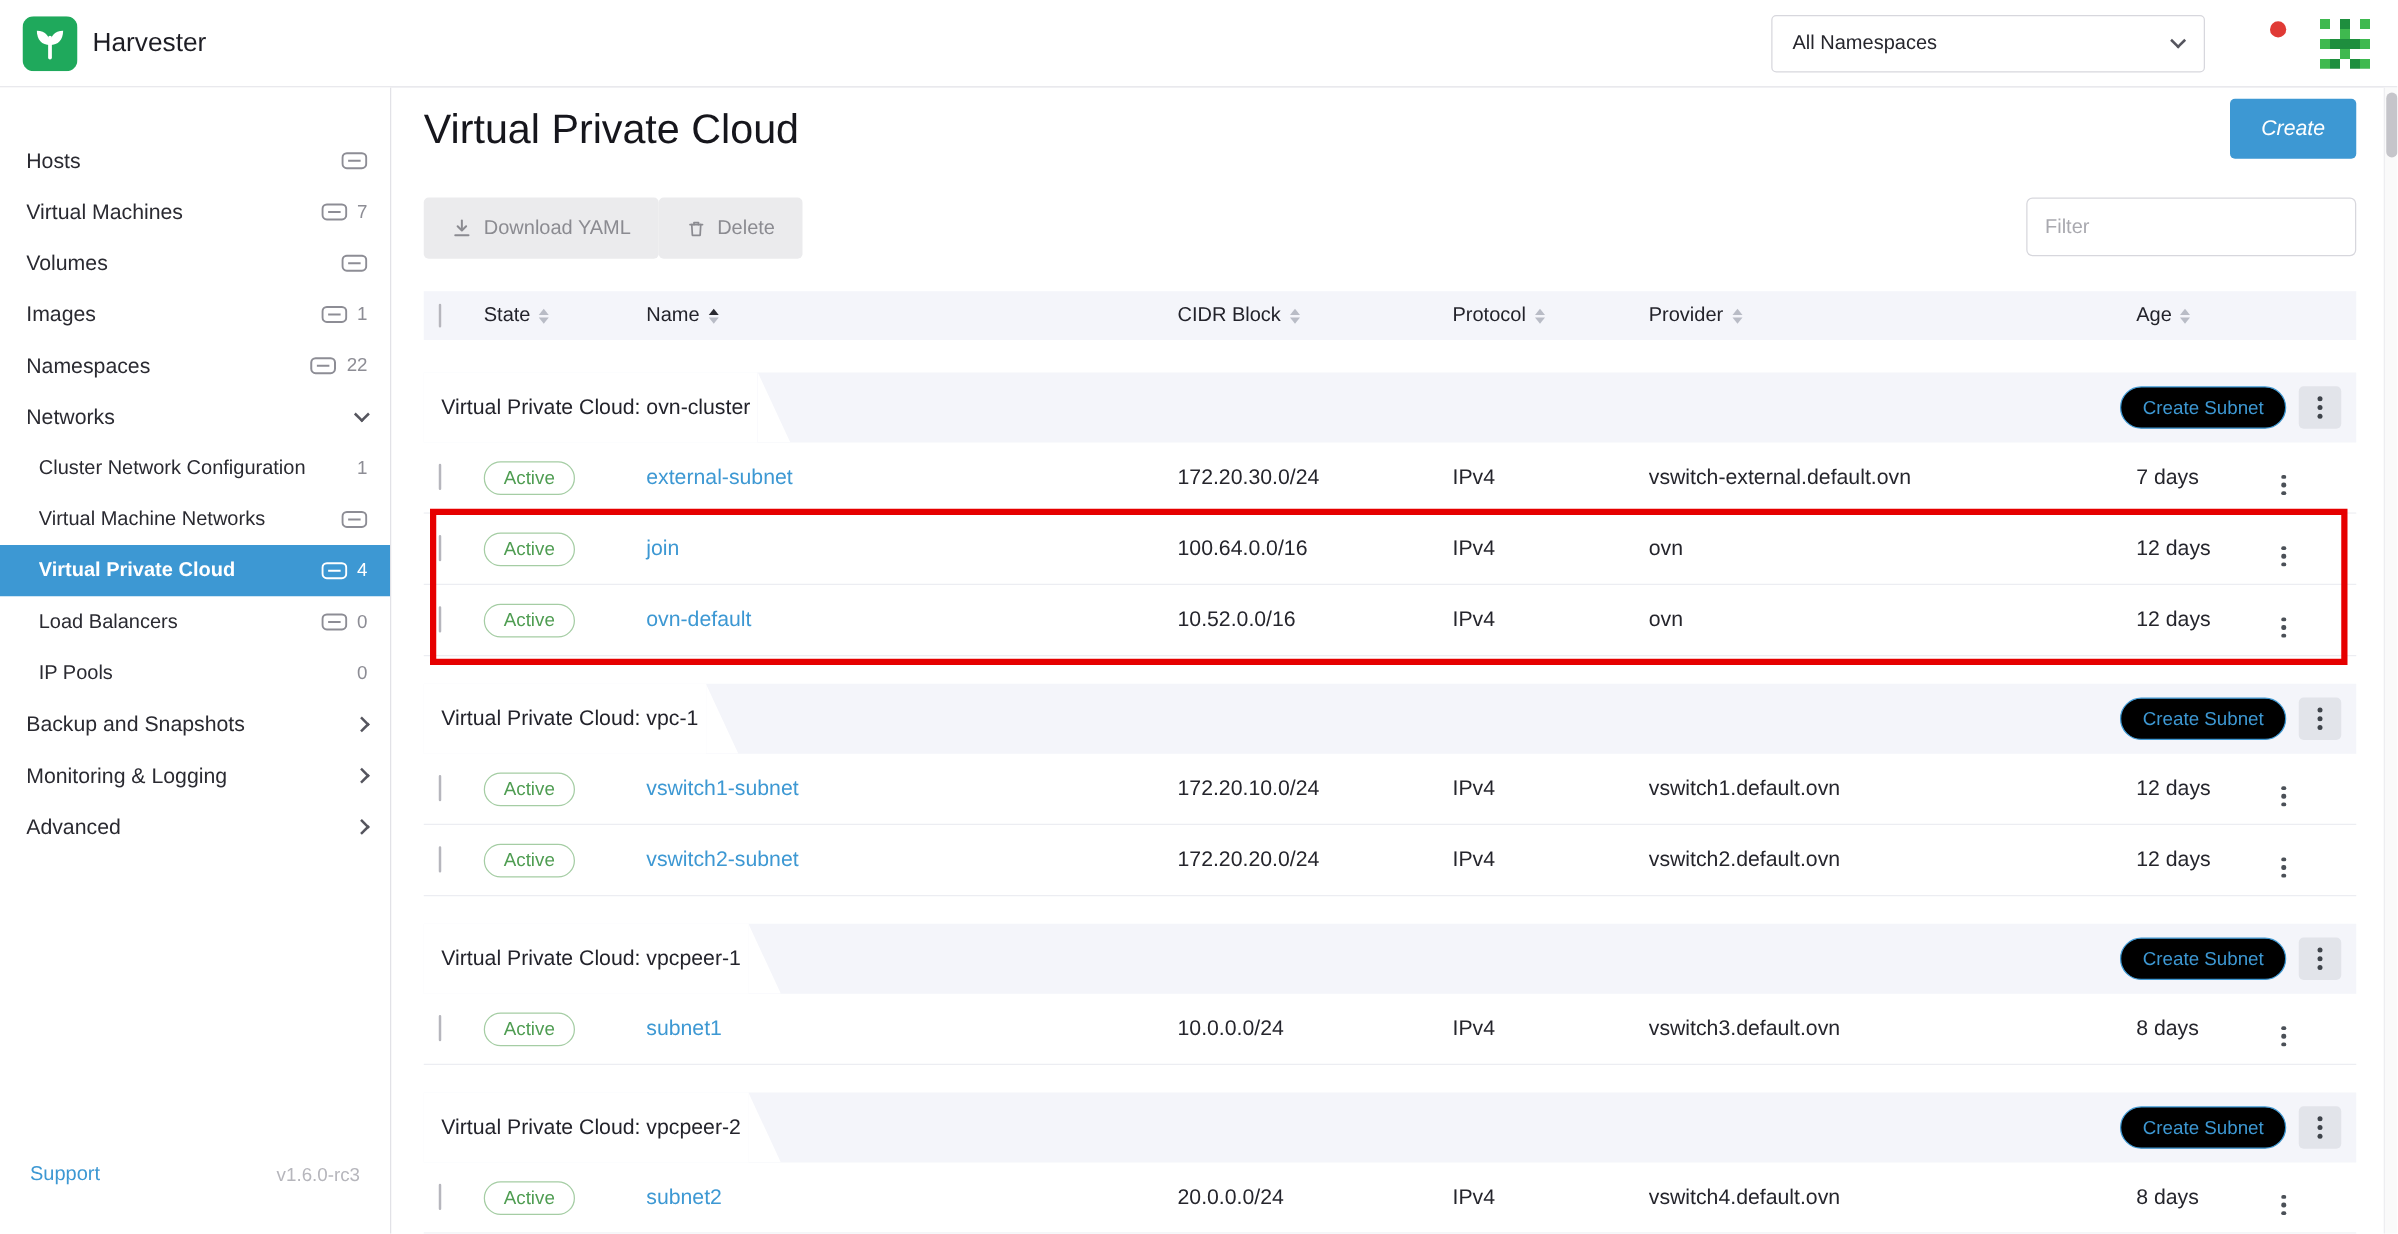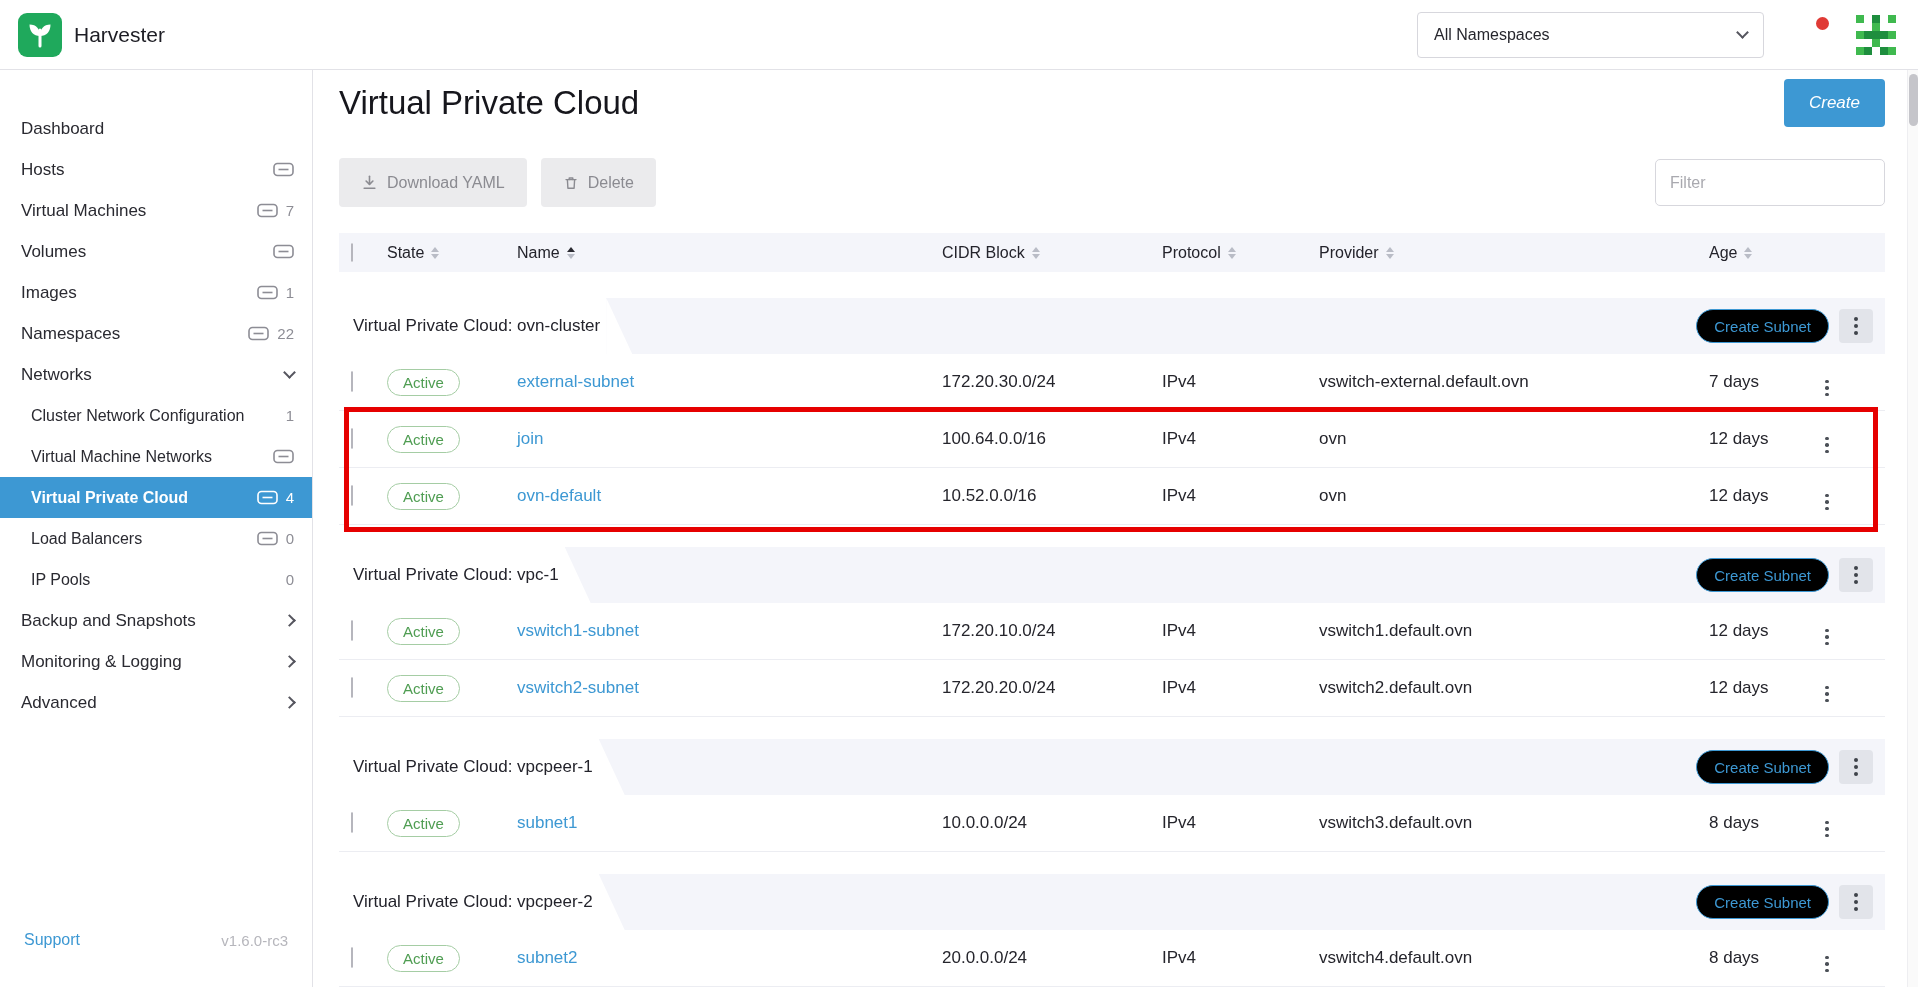--- a/index.html
+++ b/index.html
@@ -44,24 +44,24 @@
   .support{ color:var(--accent); text-decoration:none; cursor:pointer; }
   .version{ color:#b6b6bc; font-size:15px; }
 
   main{ flex:1; padding:0 33px 0 26px; overflow:hidden; }
 
   .page-head{ display:flex; align-items:center; margin-top:8px; height:50px; }
   h1{ font-size:33px; font-weight:400; color:#16161c; }
   .btn{ cursor:pointer; }
   .btn-primary{ margin-left:auto; height:48px; padding:0 25px; background:var(--accent); color:#fff; border:none; border-radius:4px; font-size:17px;font-style:italic; }
 
-  .toolbar{ display:flex; margin-top:30px; gap:14px; align-items:center; }
+  .toolbar{ display:flex; margin-top:30px; align-items:flex-start; }
   .btn-disabled{ height:49px; padding:0 22px; background:#ebebed; color:#8b8b91; border:none; border-radius:4px; font-size:16px; display:flex; align-items:center; gap:9px; cursor:default; }
   .btn-disabled svg{ display:block; }
-  .filter-input{ margin-left:auto; width:230px; height:47px; border:1px solid #d7d7dd; border-radius:5px; padding:0 14px; font-size:16px; color:#333; outline:none; background:#fff; }
+  .filter-input{ margin-left:auto; width:264px; height:47px; border:1px solid #d7d7dd; border-radius:5px; padding:0 14px; font-size:16px; color:#333; outline:none; background:#fff; }
   .filter-input::placeholder{ color:#a9a9af; }
 
   
   .table{ margin-top:26px; }
   .thead, .trow{ display:grid; grid-template-columns:48px 130px 425px 220px 157px 390px 1fr 60px; align-items:center; }
   .thead{ height:39px; background:#f4f5fa; font-size:16px; color:#23232b; }
   .th{ display:flex; align-items:center; gap:7px; cursor:pointer; }
   .sort{ display:flex; flex-direction:column; gap:2px; }
   .sort .up{ width:0; height:0; border-left:4px solid transparent; border-right:4px solid transparent; border-bottom:5px solid #b9bcc6; }
   .sort .dn{ width:0; height:0; border-left:4px solid transparent; border-right:4px solid transparent; border-top:5px solid #b9bcc6; }
@@ -141,24 +141,20 @@
         </g>
       </svg>
     </span>
   </header>
 
   <div class="body">
 
     <aside>
       <nav>
           <div class="nav-item">
-            <span class="nav-label">Dashboard</span>
-            <span class="nav-right"></span>
-          </div>
-          <div class="nav-item">
             <span class="nav-label">Hosts</span>
             <span class="nav-right">
               <span class="res-icon">
                 <svg width="21" height="15" viewBox="0 0 21 15" fill="none" stroke="currentColor" stroke-width="1.6">
                   <rect x="1" y="1.5" width="19" height="12" rx="3.5"></rect>
                   <line x1="5.5" y1="7.5" x2="15.5" y2="7.5"></line>
                 </svg>
               </span>
             </span>
           </div>

